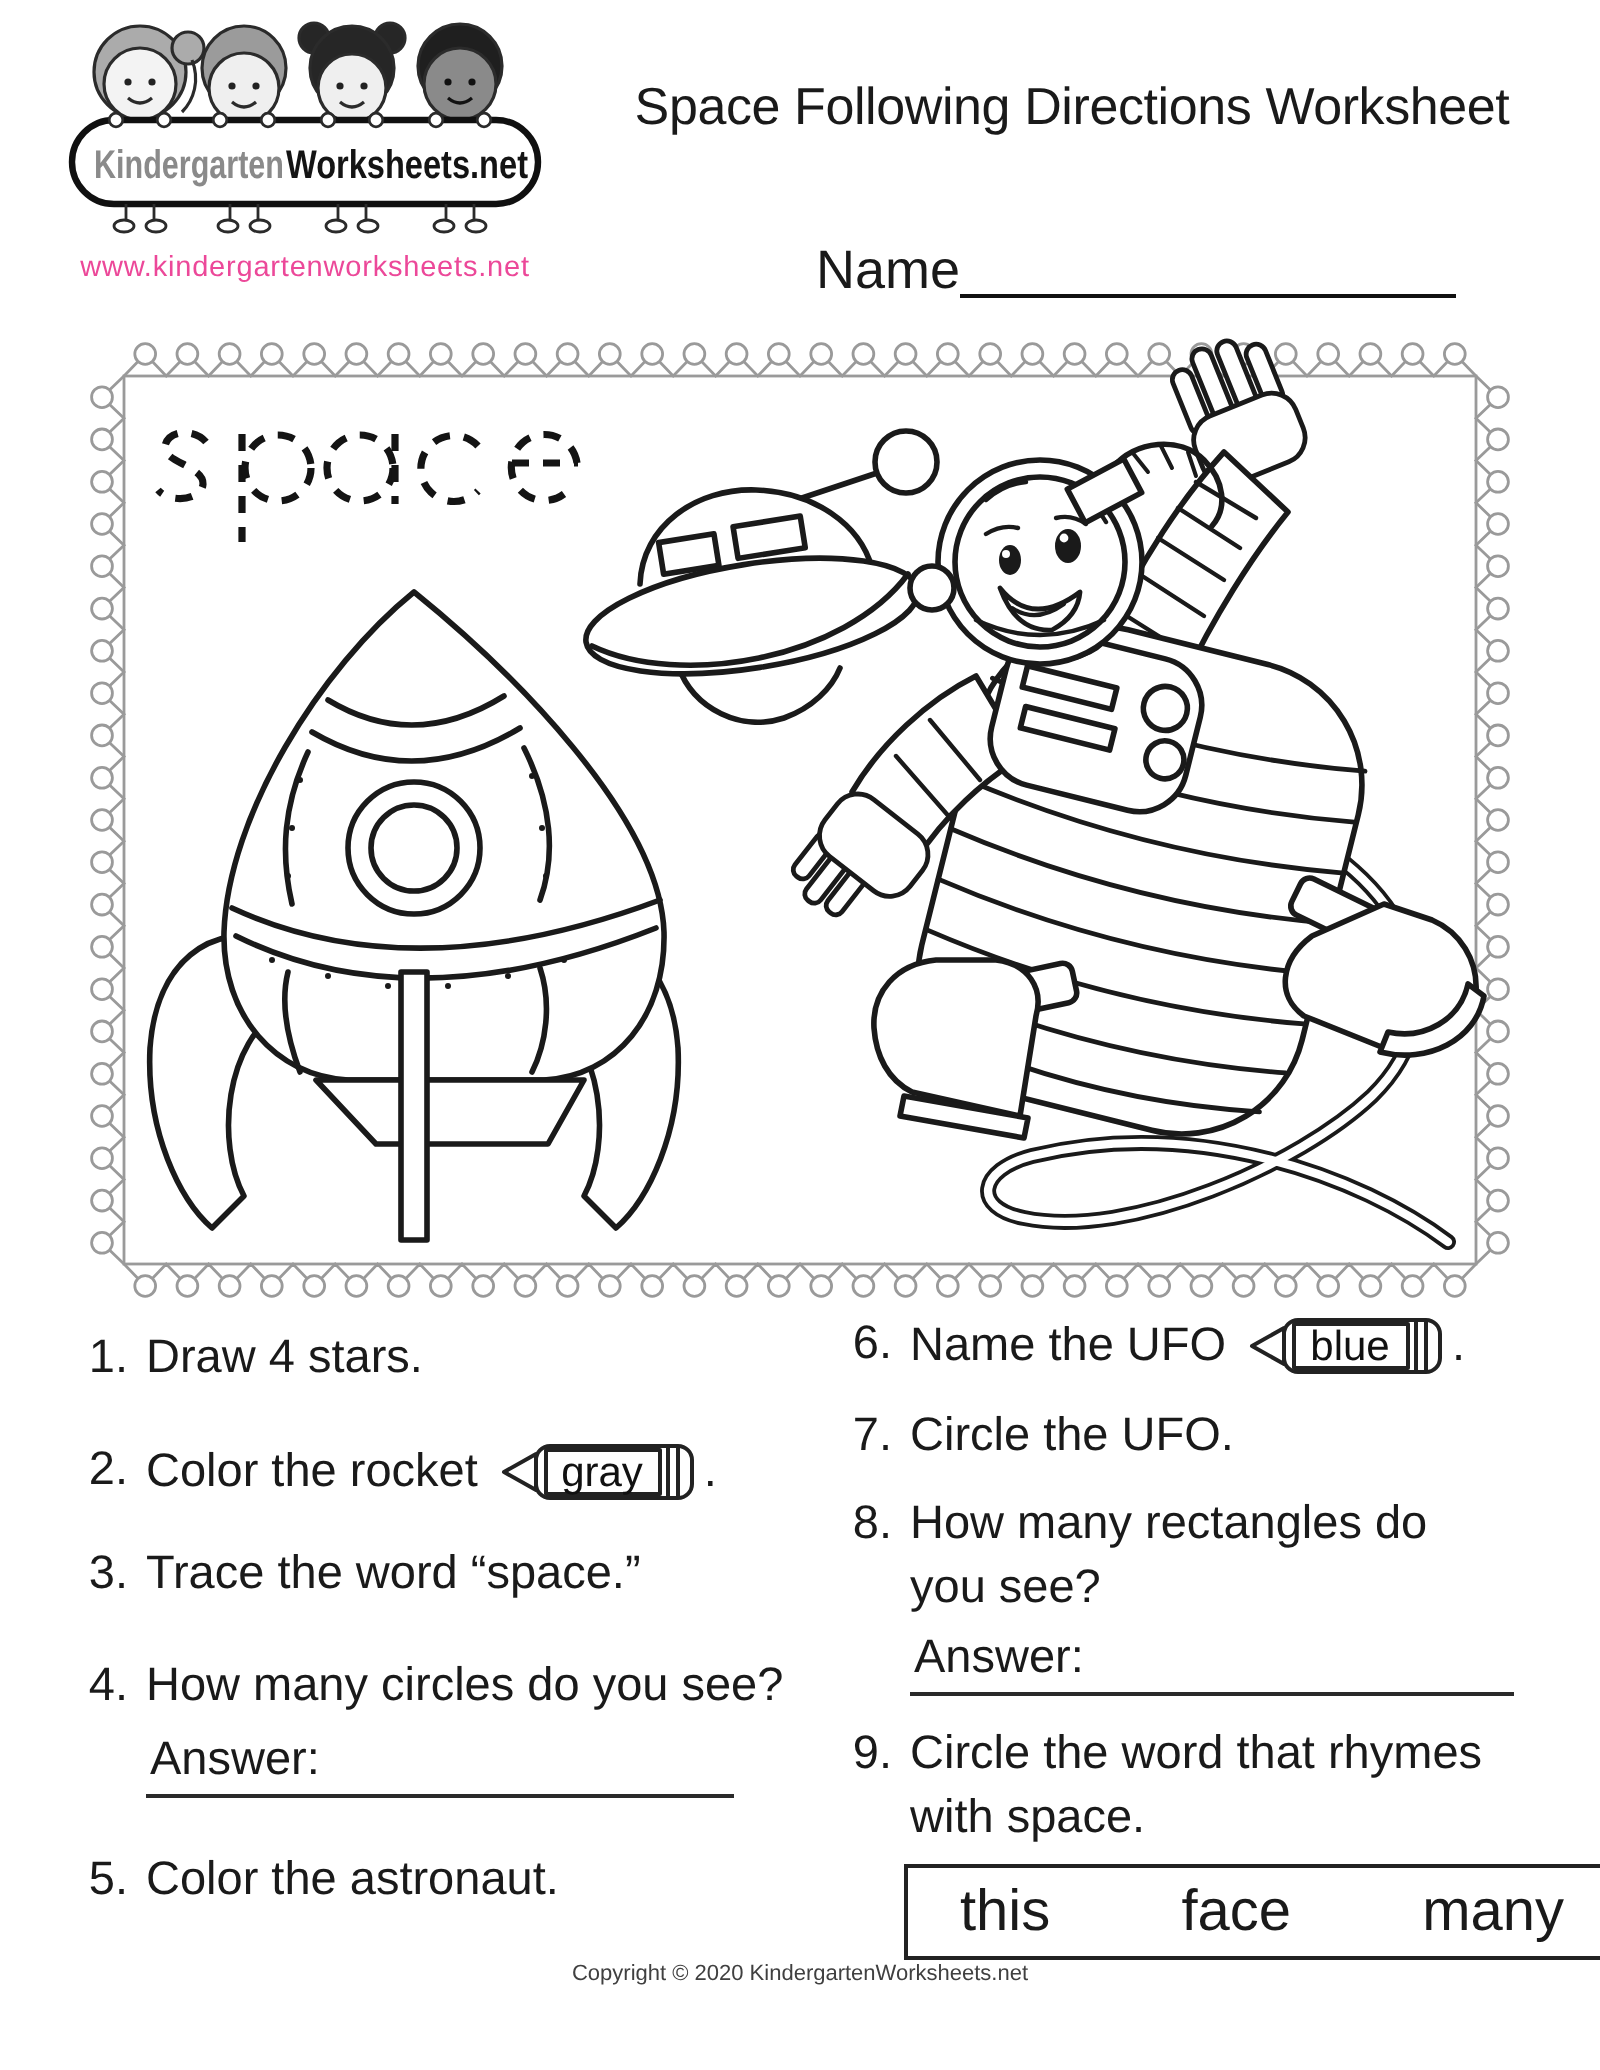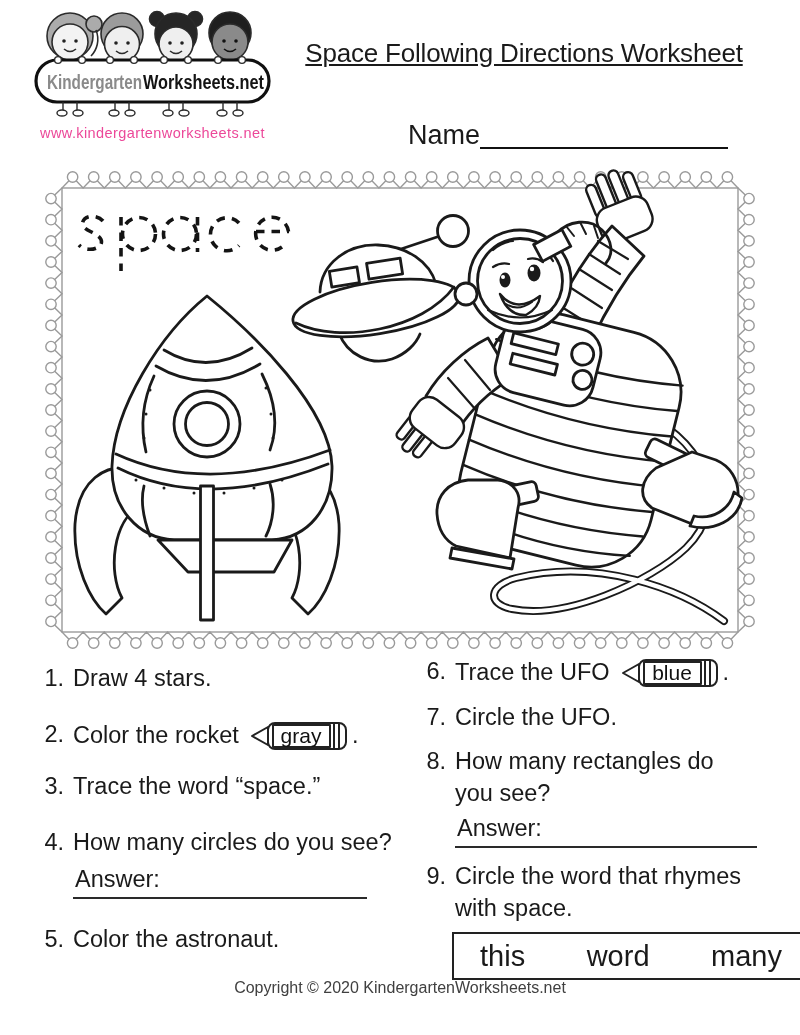--- a/index.html
+++ b/index.html
@@ -1,22 +1,22 @@
 <!DOCTYPE html>
 <html><head>
 <meta charset="utf-8">
 <style>
   html,body{margin:0;padding:0;background:#fff;}
   .page{position:relative;width:800px;height:1035px;background:#fff;overflow:hidden;
         font-family:"Liberation Sans",sans-serif;color:#1a1a1a;}
   
   .logo{position:absolute;left:30px;top:8px;width:245px;text-align:center;}
   .website{font-size:14.5px;color:#ec4899;margin-top:1px;letter-spacing:.4px;}
-  .title{position:absolute;left:268px;top:38px;width:512px;text-align:center;
-         font-size:26px;letter-spacing:-.2px;white-space:nowrap;text-decoration:underline;}
+  .title{position:absolute;left:280px;top:38px;width:512px;text-align:center;
+         font-size:26px;letter-spacing:-.2px;white-space:nowrap;}
   .name-row{position:absolute;left:408px;top:110px;font-size:27px;margin-top:10px;}
   .name-line{display:inline-block;width:248px;border-bottom:2.2px solid #111;
              height:1em;vertical-align:-5px;}
   
   .scene{position:absolute;left:40px;top:168px;}
   #lace path{fill:none;stroke:#9a9a9a;stroke-width:1.4;}
   #lace circle{fill:#fff;stroke:#9a9a9a;stroke-width:1.4;}
   
   .col-left{position:absolute;left:30px;top:662px;width:382px;}
   .col-right{position:absolute;left:412px;top:655px;width:374px;}
@@ -27,21 +27,21 @@
   .mb10{margin-bottom:10px}.mb6{margin-bottom:6px}.mb4{margin-bottom:4px}.mb2{margin-bottom:2px}
   .w265{width:265px}.w312{width:312px}
   .answer{margin-left:43px;width:292px;border-bottom:2px solid #2a2a2a;
           padding:0 0 3px 2px;font-size:23.5px;line-height:30px;}
   .answer.right{width:300px;}
   .word-box{margin-left:40px;margin-top:8px;width:302px;height:44px;border:2.5px solid #222;
             display:flex;align-items:center;justify-content:space-between;
             padding:0 26px;font-size:29px;}
   
   .footer{position:absolute;left:0;top:979px;width:800px;text-align:center;
-          font-size:16px;color:#404040;line-height:17px;}
+          font-size:11px;color:#404040;line-height:17px;}
   svg text{font-family:"Liberation Sans",sans-serif;}
 </style>
 </head>
 <body>
 
 <div class="page">
 
   <div class="logo">
     <svg width="245" height="112" viewBox="0 0 245 112">
       <g stroke="#2b2b2b" stroke-width="1.6" fill="none">
@@ -409,21 +409,21 @@
     <div class="row">
       <span class="num">5.</span>
       <span class="txt">Color the astronaut.</span>
     </div>
   </div>
 
   <div class="col-right">
     <div class="row mb10">
       <span class="num">6.</span>
       <span class="txt">
-        <span>Trace the UFO</span><svg class="crayon-svg" width="100" height="36" viewBox="0 0 100 36">
+        <span>Name the UFO</span><svg class="crayon-svg" width="100" height="36" viewBox="0 0 100 36">
             <g fill="#fff" stroke="#222" stroke-width="2" stroke-linejoin="round">
               <rect x="19" y="5" width="78" height="26" rx="7"></rect>
               <polygon points="3,18 19,9 19,27"></polygon>
               <line x1="85" y1="5" x2="85" y2="31"></line>
               <line x1="90" y1="5" x2="90" y2="31"></line>
               <rect x="24" y="7" width="57" height="22"></rect>
             </g>
             <text x="52" y="25" text-anchor="middle" font-size="21" fill="#111">blue</text>
           </svg><span>.</span>
       </span>
@@ -438,21 +438,21 @@
     </div>
     <div class="answer right mb12">
       <span>Answer:</span>
     </div>
     <div class="row mb2">
       <span class="num">9.</span>
       <span class="txt w312">Circle the word that rhymes with space.</span>
     </div>
     <div class="word-box">
       <span>this</span>
-      <span>word</span>
+      <span>face</span>
       <span>many</span>
     </div>
   </div>
 
   <div class="footer">
     <div>Copyright © 2020 KindergartenWorksheets.net</div>
   </div>
 
 </div>
 

